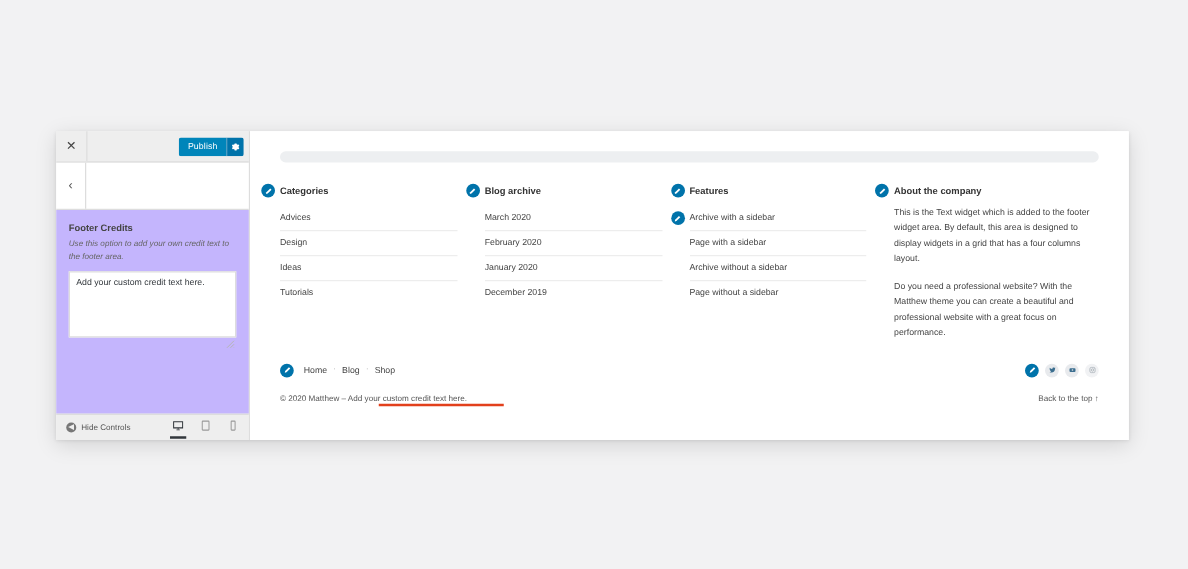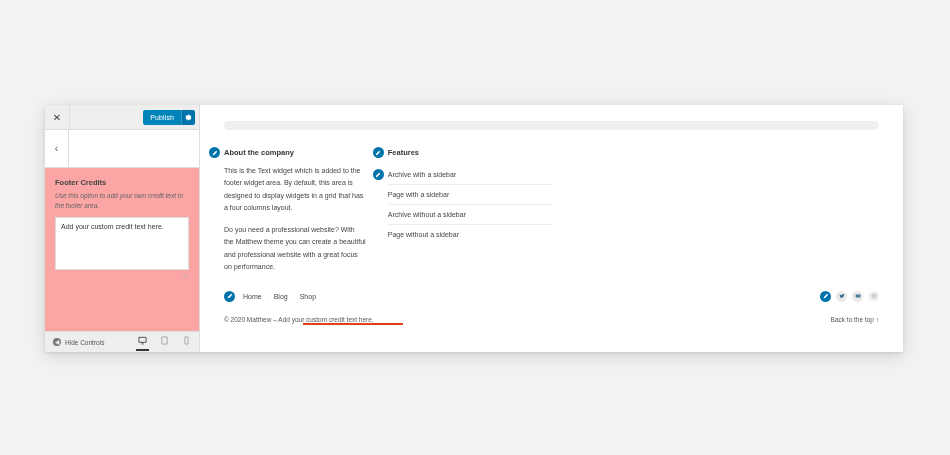--- a/index.html
+++ b/index.html
@@ -84,21 +84,21 @@
     cursor: pointer;
   }
   .cz-head-text { padding: 5px 0 0 9px; }
   .cz-crumb {
     font-size: 6px; color: #8a8a8a;
     letter-spacing: .1px;
     margin-bottom: 2px;
   }
   .cz-title { font-size: 10px; color: #555; font-weight: 400; }
 
-  .cz-body { flex: 1; padding: 10px 10px 0 10px; background: #fca5a5; }
+  .cz-body { flex: 1; padding: 10px 10px 0 10px; background: #c4b5fd; }
   .cz-label { font-size: 7.5px; color: #444; font-weight: bold; margin-bottom: 4px; }
   .cz-desc { font-size: 6.5px; color: #666; font-style: italic; line-height: 1.55; margin-bottom: 6px; }
   .cz-textarea {
     width: 100%; height: 53px;
     background: #fff;
     border: 1px solid #ddd;
     font-family: "Liberation Sans", sans-serif;
     font-size: 7px; color: #32373c;
     padding: 4px 5px; resize: none;
     line-height: 1.4;
@@ -317,35 +317,52 @@
 
   </div>
 
   <div id="preview-panel">
 
     <div class="pv-placeholder-bar"></div>
 
     <div class="pv-footer">
       <div class="pv-cols">
 
-
-
         <div class="pv-col">
           <div class="pv-heading">
             <span class="edit-badge badge-head">
               <svg viewBox="0 0 20 20">
                   <path d="M13.9 2.6 17.4 6.1 7.2 16.3 2.8 17.2 3.7 12.8z"></path>
                 </svg>
             </span>
-            <span>About the company</span>
+            <span>Categories</span>
           </div>
-          <div class="pv-text">
-            <p>This is the Text widget which is added to the footer widget area. By default, this area is designed to display widgets in a grid that has a four columns layout.</p>
-            <p>Do you need a professional website? With the Matthew theme you can create a beautiful and professional website with a great focus on performance.</p>
+          <ul class="pv-list">
+            <li><span>Advices</span></li>
+            <li><span>Design</span></li>
+            <li><span>Ideas</span></li>
+            <li><span>Tutorials</span></li>
+          </ul>
+        </div>
+
+        <div class="pv-col">
+          <div class="pv-heading">
+            <span class="edit-badge badge-head">
+              <svg viewBox="0 0 20 20">
+                  <path d="M13.9 2.6 17.4 6.1 7.2 16.3 2.8 17.2 3.7 12.8z"></path>
+                </svg>
+            </span>
+            <span>Blog archive</span>
           </div>
+          <ul class="pv-list">
+            <li><span>March 2020</span></li>
+            <li><span>February 2020</span></li>
+            <li><span>January 2020</span></li>
+            <li><span>December 2019</span></li>
+          </ul>
         </div>
 
         <div class="pv-col">
           <div class="pv-heading">
             <span class="edit-badge badge-head">
               <svg viewBox="0 0 20 20">
                   <path d="M13.9 2.6 17.4 6.1 7.2 16.3 2.8 17.2 3.7 12.8z"></path>
                 </svg>
             </span>
             <span>Features</span>
@@ -356,20 +373,35 @@
                 <svg viewBox="0 0 20 20">
                     <path d="M13.9 2.6 17.4 6.1 7.2 16.3 2.8 17.2 3.7 12.8z"></path>
                   </svg>
               </span>
               <span>Archive with a sidebar</span>
             </li>
             <li><span>Page with a sidebar</span></li>
             <li><span>Archive without a sidebar</span></li>
             <li><span>Page without a sidebar</span></li>
           </ul>
+        </div>
+
+        <div class="pv-col">
+          <div class="pv-heading">
+            <span class="edit-badge badge-head">
+              <svg viewBox="0 0 20 20">
+                  <path d="M13.9 2.6 17.4 6.1 7.2 16.3 2.8 17.2 3.7 12.8z"></path>
+                </svg>
+            </span>
+            <span>About the company</span>
+          </div>
+          <div class="pv-text">
+            <p>This is the Text widget which is added to the footer widget area. By default, this area is designed to display widgets in a grid that has a four columns layout.</p>
+            <p>Do you need a professional website? With the Matthew theme you can create a beautiful and professional website with a great focus on performance.</p>
+          </div>
         </div>
 
       </div>
     </div>
 
     <div class="pv-bottom">
 
       <div class="pv-navrow">
         <div class="pv-nav">
           <span class="edit-badge" style="position:relative;left:0;top:0;margin-right:3px;">

